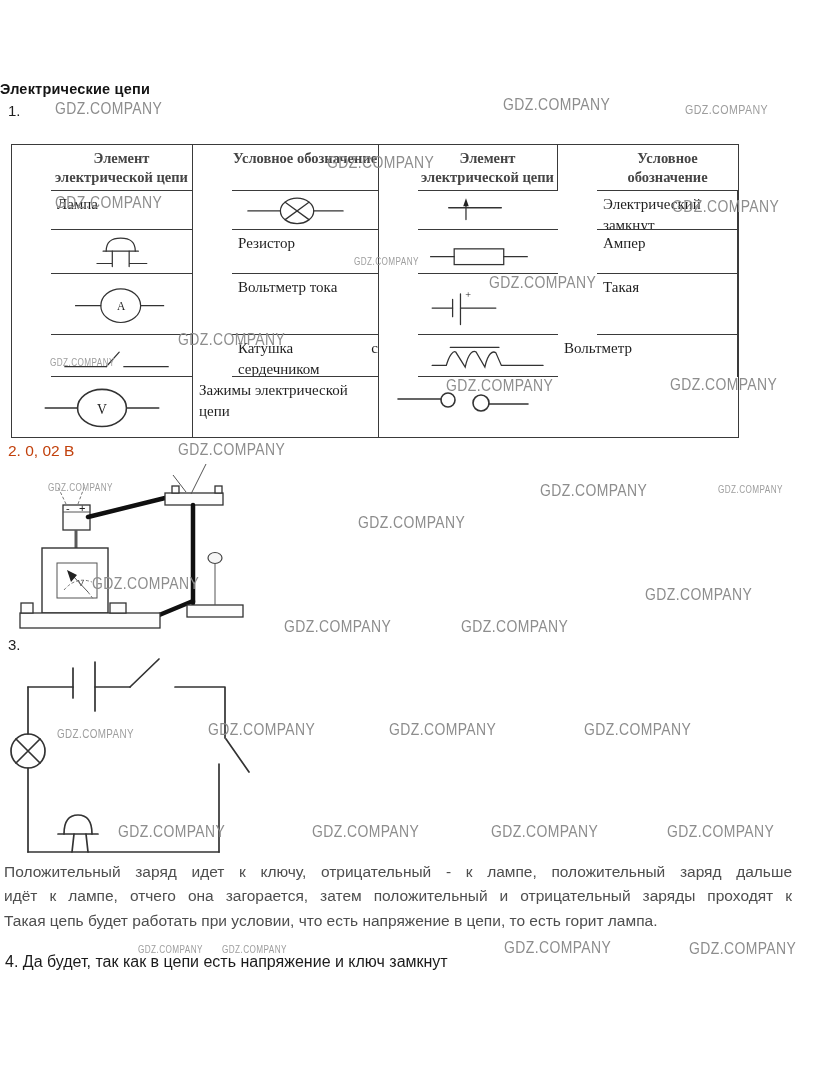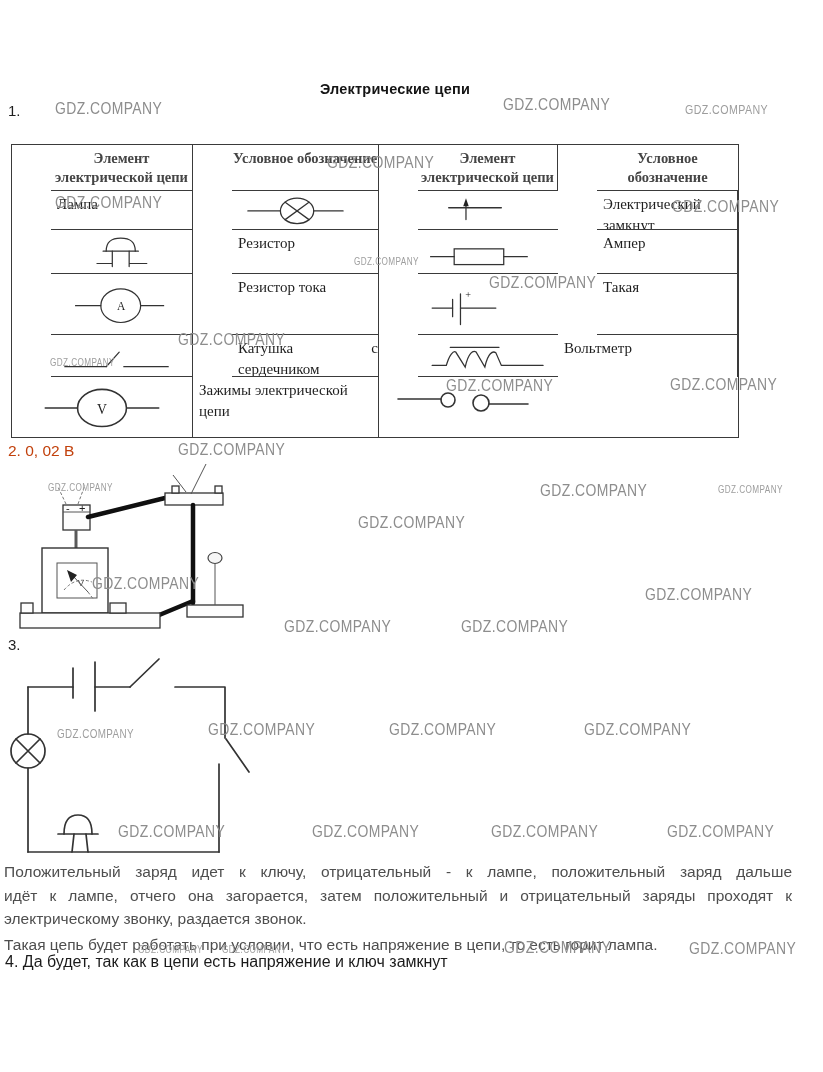--- a/index.html
+++ b/index.html
@@ -1,19 +1,19 @@
 <!DOCTYPE html>
 <html><head>
 <meta charset="utf-8">
 <style>
   html,body{margin:0;padding:0;background:#ffffff;}
   .page{position:relative;width:823px;height:1072px;background:#ffffff;overflow:hidden;
         font-family:"Liberation Sans",sans-serif;}
   .abs{position:absolute;}
-  .title{left:0;top:81px;width:790px;text-align:center;font-size:14.5px;font-weight:bold;color:#141414;letter-spacing:.2px;}
+  .title{left:0;top:81px;width:790px;text-align:left;font-size:14.5px;font-weight:bold;color:#141414;letter-spacing:.2px;}
   .qnum{font-size:15px;color:#1f1f1f;}
   .q2line{left:8px;top:442px;font-size:15.5px;color:#c2410c;}
   .q4line{left:5px;top:953px;font-size:16px;color:#1b1b1b;}
 
   
   .elem-table{left:11px;top:144px;display:grid;border:1.6px solid #3a3a3a;
       grid-template-columns:181px 186px 179px 180px;
       grid-template-rows:46px 39px 44px 61px 42px 60px;
       font-family:"Liberation Serif",serif;}
   .cell{position:relative;overflow:hidden;}
@@ -99,21 +99,21 @@
         <span>Ампер</span>
       </div>
     <div class="cell bR bB sym">
       <svg width="184" height="59" viewBox="0 0 184 59">
         <path class="sk" d="M32,31 H65 M117,31 H147"></path>
         <ellipse class="sk" cx="91" cy="31" rx="26" ry="22"></ellipse>
         <text class="mtxt" x="86" y="37" font-size="15">A</text>
       </svg>
     </div>
     <div class="cell bR bB lcell col3">
-        <span>Резистор тока</span>
+        <span>Вольтметр тока</span>
       </div>
     <div class="cell bB sym">
       <svg width="178" height="59" viewBox="0 0 178 59">
         <path class="sk" d="M18,34 H44 M54,34 H99"></path>
         <path class="sk" d="M44,23 V45 M54,16 V55"></path>
         <text class="mtxt" x="60" y="21" font-size="13">+</text>
       </svg>
     </div>
 
     <div class="cell bR bB lcell">
@@ -206,21 +206,20 @@
       <path d="M8,91 L32,115 M8,115 L32,91"></path>
       <path d="M50,186 H90"></path>
       <path d="M56,186 C56,171 62,167 70,167 C78,167 84,171 84,186"></path>
       <path d="M66,186 L64,204 M78,186 L80,204"></path>
     </g>
   </svg>
 
   <div class="abs para">
     <div class="jline">Положительный заряд идет к ключу, отрицательный - к лампе, положительный заряд дальше</div>
     <div class="jline">идёт к лампе, отчего она загорается, затем положительный и отрицательный заряды проходят к</div>
-    <div>электрическому звонку, раздается звонок.</div>
     <div style="margin-top:2px;">Такая цепь будет работать при условии, что есть напряжение в цепи, то есть горит лампа.</div>
   </div>
 
   <div class="abs q4line">4. Да будет, так как в цепи есть напряжение и ключ замкнут</div>
 
   <div class="abs wm-layer">
       <div class="wm" style="left: 55px; top: 100px; font-size: 17px;">GDZ.COMPANY</div>
       <div class="wm" style="left: 503px; top: 96px; font-size: 17px;">GDZ.COMPANY</div>
       <div class="wm small" style="left: 685px; top: 103px; font-size: 13px;">GDZ.COMPANY</div>
       <div class="wm" style="left: 327px; top: 154px; font-size: 17px;">GDZ.COMPANY</div>

